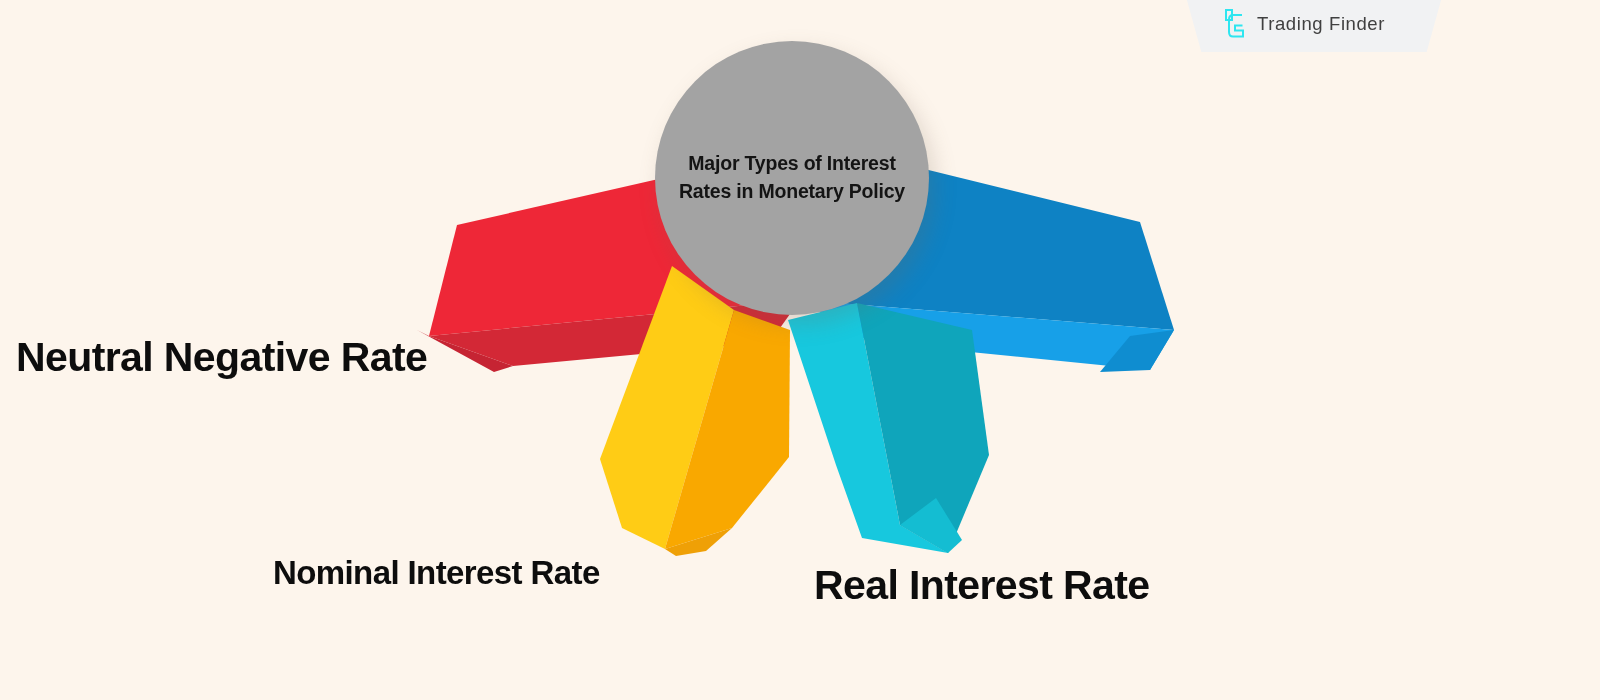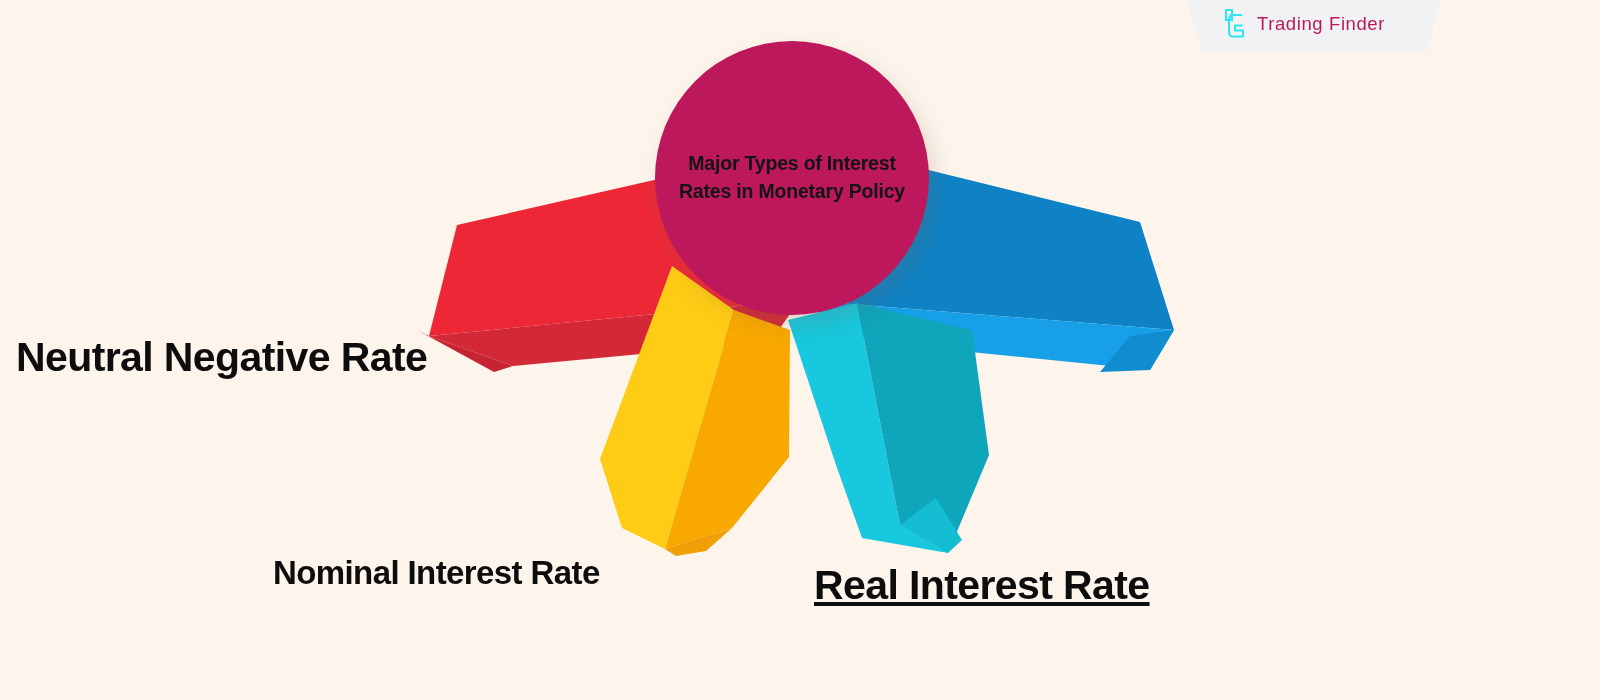--- a/index.html
+++ b/index.html
@@ -31,21 +31,21 @@
   }
 
   
   #center-circle {
     position: absolute;
     left: 655px;
     top: 41px;
     width: 274px;
     height: 274px;
     border-radius: 50%;
-    background: #be185d;
+    background: #a3a3a3;
     box-shadow: 6px 10px 22px rgba(120, 100, 80, 0.22);
     display: flex;
     align-items: center;
     justify-content: center;
     z-index: 5;
   }
   #center-title {
     width: 250px;
     text-align: center;
     font-size: 19.5px;
@@ -61,21 +61,21 @@
     position: absolute;
     font-weight: bold;
     color: #0d0d0d;
     letter-spacing: -0.6px;
     white-space: nowrap;
     z-index: 6;
   }
   #label-neutral  { left: 16px;   top: 334px; font-size: 41px; }
   #label-negative { left: 1104px; top: 360px; font-size: 41px; }
   #label-nominal  { left: 273px;  top: 554px; font-size: 33px; }
-  #label-real     { left: 814px;  top: 562px; font-size: 41px; text-decoration: underline; }
+  #label-real     { left: 814px;  top: 562px; font-size: 41px; }
 
   
   #watermark {
     position: absolute;
     left: 1183px;
     top: -14px;
     width: 262px;
     height: 66px;
     background: #f1f2f3;
     border-bottom-left-radius: 16px;
@@ -89,21 +89,21 @@
     top: 4px;
     height: 40px;
     display: flex;
     align-items: center;
     gap: 9px;
     z-index: 11;
   }
   #wm-logo-mark { width: 26px; height: 32px; display: block; }
   #wm-logo-text {
     font-size: 18.5px;
-    color: #be185d;
+    color: #404040;
     letter-spacing: 0.6px;
     font-weight: normal;
   }
 </style>
 </head>
 <body>
 
 <div id="stage">
 
   <svg id="diagram" viewBox="0 0 1600 700">

